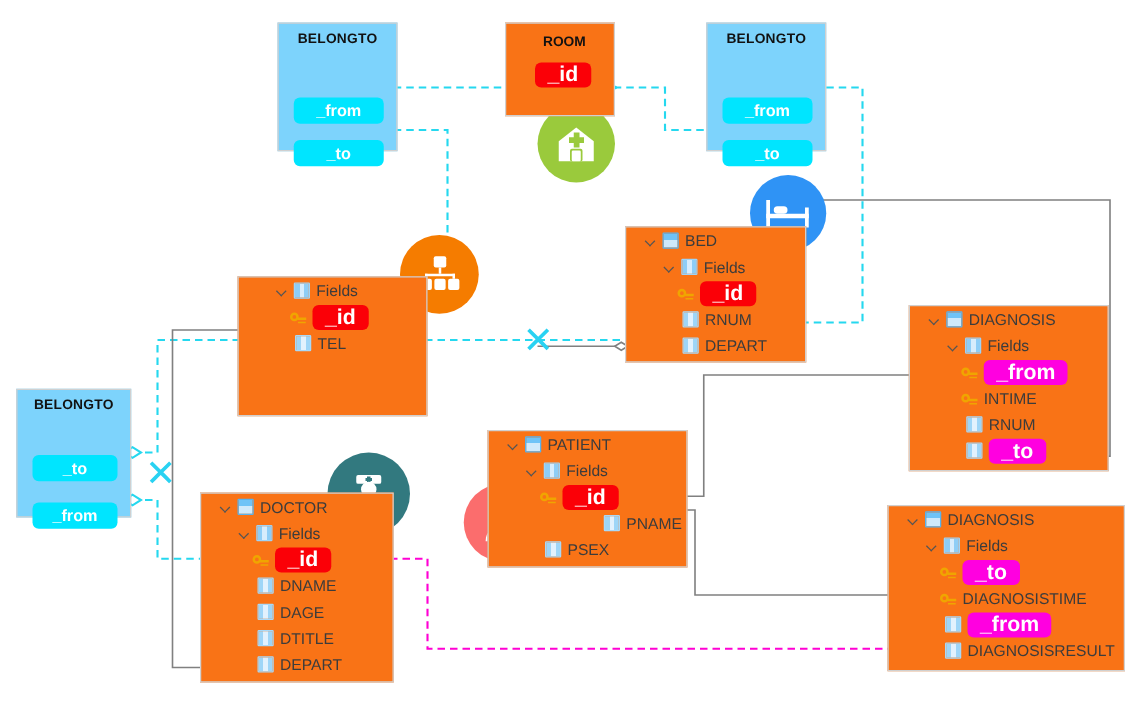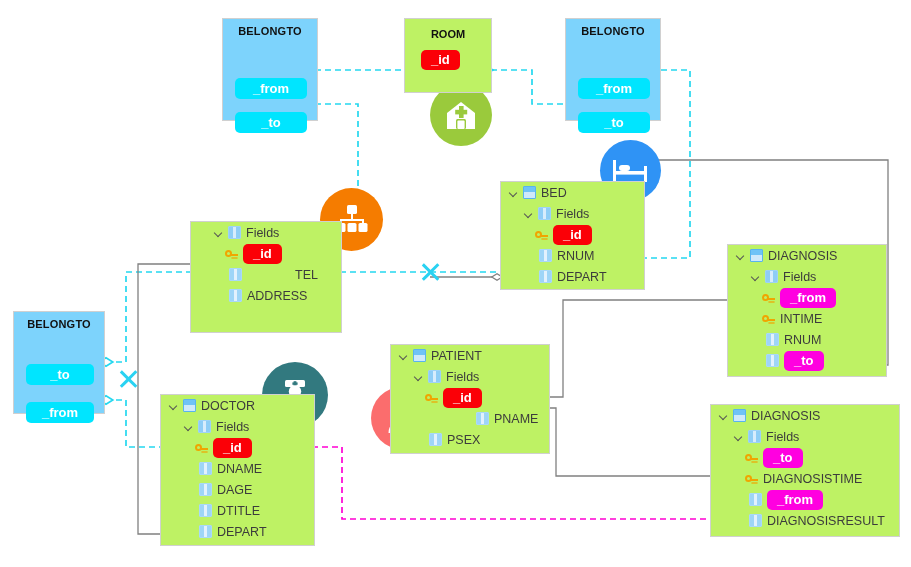--- a/index.html
+++ b/index.html
@@ -12,42 +12,42 @@
 
   
   .relbox{position:absolute;background:#7dd3fc;border:1px solid #d0d0d0;box-sizing:border-box;}
   .relbox .rel-title{position:absolute;left:0;right:0;top:6px;text-align:center;
       font-size:11px;font-weight:bold;color:#111;letter-spacing:.2px;}
   .cyanfield{position:absolute;height:21px;border-radius:5px;background:#00e5ff;
       color:#ffffff;font-size:13px;font-weight:bold;display:flex;align-items:center;
       justify-content:center;box-sizing:border-box;}
 
   
-  .entbox{position:absolute;background:#bef264;border:1px solid #d0d0d0;box-sizing:border-box;}
+  .entbox{position:absolute;background:#f97316;border:1px solid #d0d0d0;box-sizing:border-box;padding-left:7px;}
   .row{display:flex;align-items:center;height:21px;font-size:12.5px;color:#3c3c3c;white-space:nowrap;}
   .row.lvl0{padding-left:7px;}
   .row.lvl1{padding-left:22px;}
   .row.lvl2{padding-left:40px;}
   .chev{width:12px;height:12px;margin-right:3px;flex:none;position:relative;}
   .chev::before{content:"";position:absolute;left:2px;top:3px;width:5px;height:5px;
       border-right:1.6px solid #555;border-bottom:1.6px solid #555;transform:rotate(45deg);}
   .ic{width:13px;height:13px;margin-right:5px;flex:none;border-radius:1px;}
   .ic-table{background:linear-gradient(180deg,#6fc3f7 0 42%,#cfe9fb 42% 100%);
       border:1px solid #58b3ef;box-sizing:border-box;}
   .ic-folder{background:linear-gradient(90deg,#8ecdf6 0 34%,#d7ecfc 34% 68%,#8ecdf6 68% 100%);
       border:1px solid #9ed3f7;box-sizing:border-box;}
   .ic-col{background:linear-gradient(90deg,#9ed5f7 0 34%,#e2f1fd 34% 68%,#9ed5f7 68% 100%);
       border:1px solid #a9d9f8;box-sizing:border-box;}
   .ic-key{width:14px;height:13px;margin-right:4px;flex:none;position:relative;}
   .ic-key::before{content:"";position:absolute;left:0;top:2.5px;width:7px;height:7px;
       border:2.2px solid #f0a500;border-radius:50%;box-sizing:border-box;}
   .ic-key::after{content:"";position:absolute;left:6px;top:6.5px;width:7px;height:2.2px;
       background:#f0a500;box-shadow:0 3px 0 -0.4px #f0a500;}
   .pill{border-radius:5px;padding:1px 10px 2px 10px;color:#fff;font-weight:bold;
-      font-size:13px;line-height:17px;display:inline-block;}
+      font-size:17px;line-height:17px;display:inline-block;}
   .pill-red{background:#fb0007;}
   .pill-mag{background:#ff00e0;}
   .lbl{color:#3c3c3c;}
 
   
   .circ{position:absolute;border-radius:50%;display:flex;align-items:center;justify-content:center;}
   .xmark{position:absolute;color:#29d2f2;font-weight:bold;line-height:1;}
 </style>
 </head>
 <body>
@@ -212,28 +212,24 @@
   <div class="entbox" style="left:190px;top:221px;width:152px;height:112px;">
     <div class="row lvl1">
       <span class="chev"></span>
       <span class="ic ic-folder"></span>
       <span>Fields</span>
     </div>
     <div class="row lvl2" style="padding-left:34px;">
       <span class="ic-key"></span>
       <span class="pill pill-red">_id</span>
     </div>
-    <div class="row lvl2" style="padding-left:38px;gap:48px;">
+    <div class="row lvl2" style="padding-left:38px;">
       <span class="ic ic-col"></span>
       <span class="lbl">TEL</span>
     </div>
-    <div class="row lvl2" style="padding-left:38px;">
-      <span class="ic ic-col"></span>
-      <span class="lbl">ADDRESS</span>
-    </div>
   </div>
 
   <div class="entbox" style="left:500px;top:181px;width:145px;height:109px;">
     <div class="row lvl0">
       <span class="chev"></span>
       <span class="ic ic-table"></span>
       <span>BED</span>
     </div>
     <div class="row lvl1">
       <span class="chev"></span>

